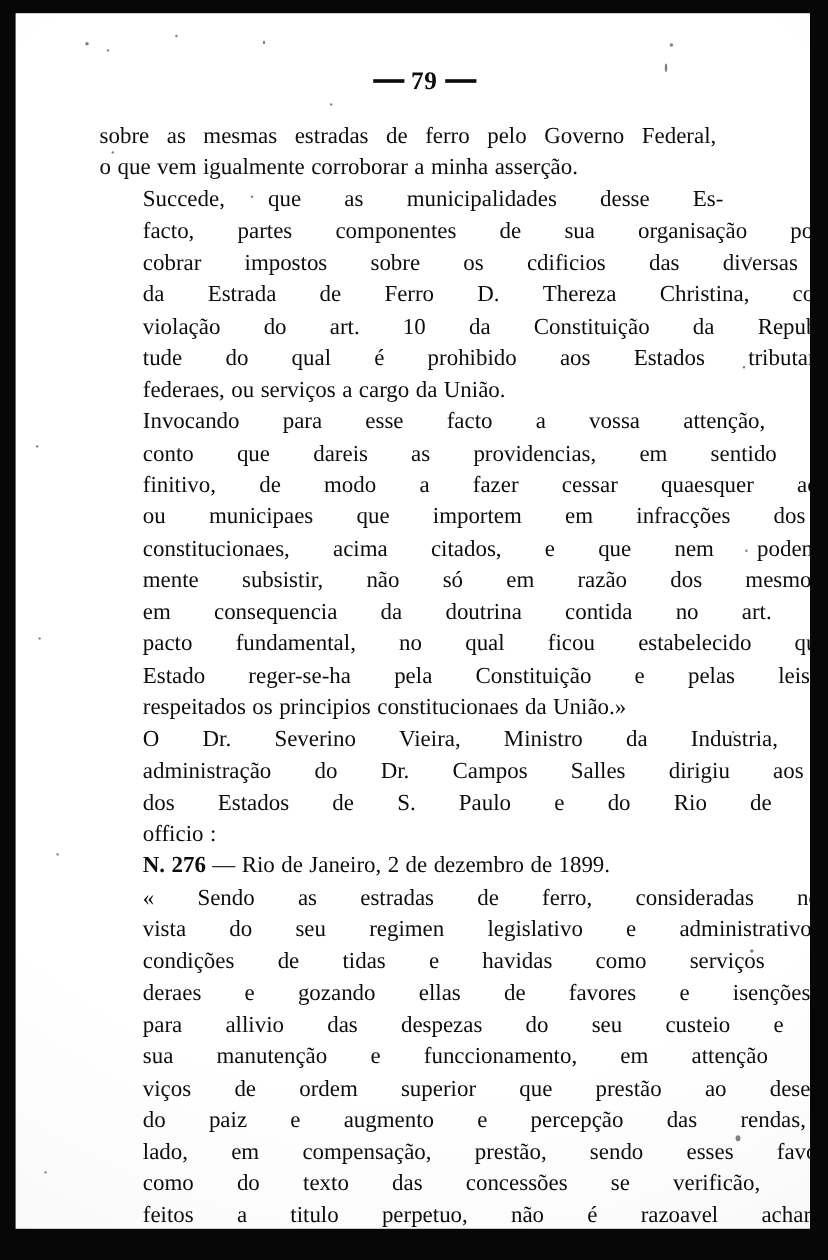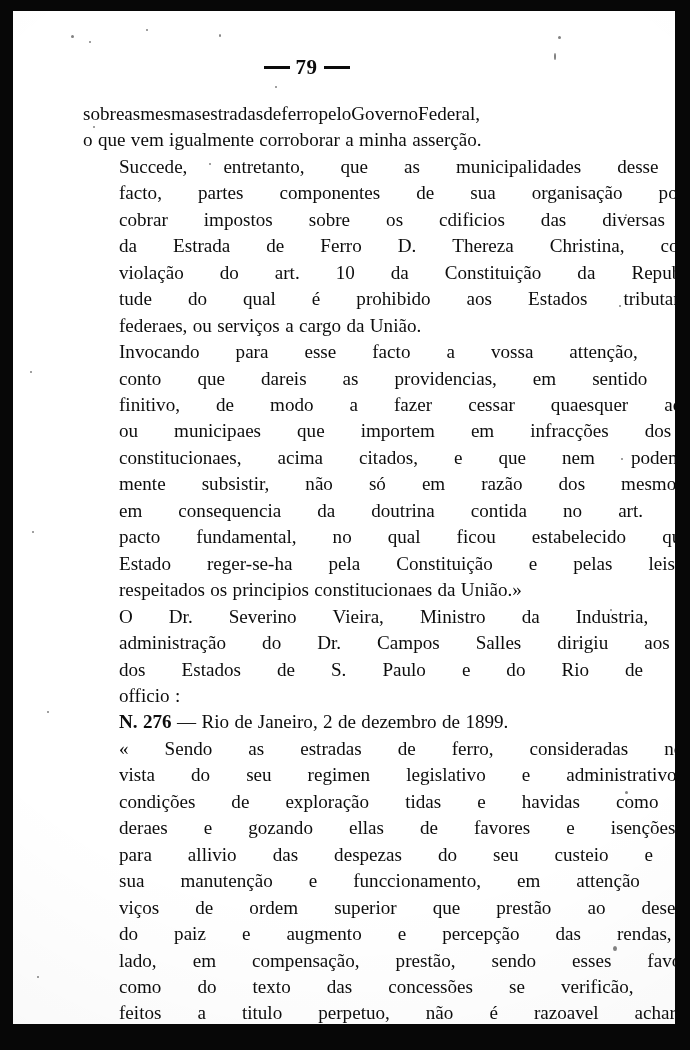--- a/index.html
+++ b/index.html
@@ -48,20 +48,21 @@
   #page-header {
     position: absolute;
     left: 0;
     top: 44px;
     width: 587px;
     text-align: center;
     font-size: 21px;
     font-weight: bold;
     letter-spacing: 0.5px;
     color: #0b0b0b;
+    padding-left: 47px;
   }
   #page-header .rule {
     display: inline-block;
     width: 26px;
     height: 3px;
     background: #0b0b0b;
     vertical-align: 5px;
     margin: 0 6px;
   }
 
@@ -87,20 +88,21 @@
   }
   .b { font-weight: bold; }
 
   
   .line {
     display: block;
     white-space: nowrap;
   }
   .line.j {
     display: flex;
+    justify-content: space-between;
   }
   .line.j > span { white-space: pre; }
 
   
   .speck {
     position: absolute;
     background: #1a1a1a;
     border-radius: 50%;
     opacity: 0.55;
   }
@@ -149,21 +151,20 @@
             <span>pelo</span>
             <span>Governo</span>
             <span>Federal,</span>
           </div>
           <div class="line">o que vem igualmente corroborar a minha asserção.</div>
         </div>
         <div class="para indent">
           <div class="line j">
             <span style="width: 36px; display: inline-block;"></span>
             <span>Succede,</span>
-            <span>entretanto,</span>
             <span>que</span>
             <span>as</span>
             <span>municipalidades</span>
             <span>desse</span>
             <span>Es-</span>
           </div>
           <div class="line j">
             <span>facto,</span>
             <span>partes</span>
             <span>componentes</span>
@@ -360,21 +361,20 @@
             <span>do</span>
             <span>seu</span>
             <span>regimen</span>
             <span>legislativo</span>
             <span>e</span>
             <span>administrativo</span>
           </div>
           <div class="line j">
             <span>condições</span>
             <span>de</span>
-            <span>exploração</span>
             <span>tidas</span>
             <span>e</span>
             <span>havidas</span>
             <span>como</span>
             <span>serviços</span>
           </div>
           <div class="line j">
             <span>deraes</span>
             <span>e</span>
             <span>gozando</span>

